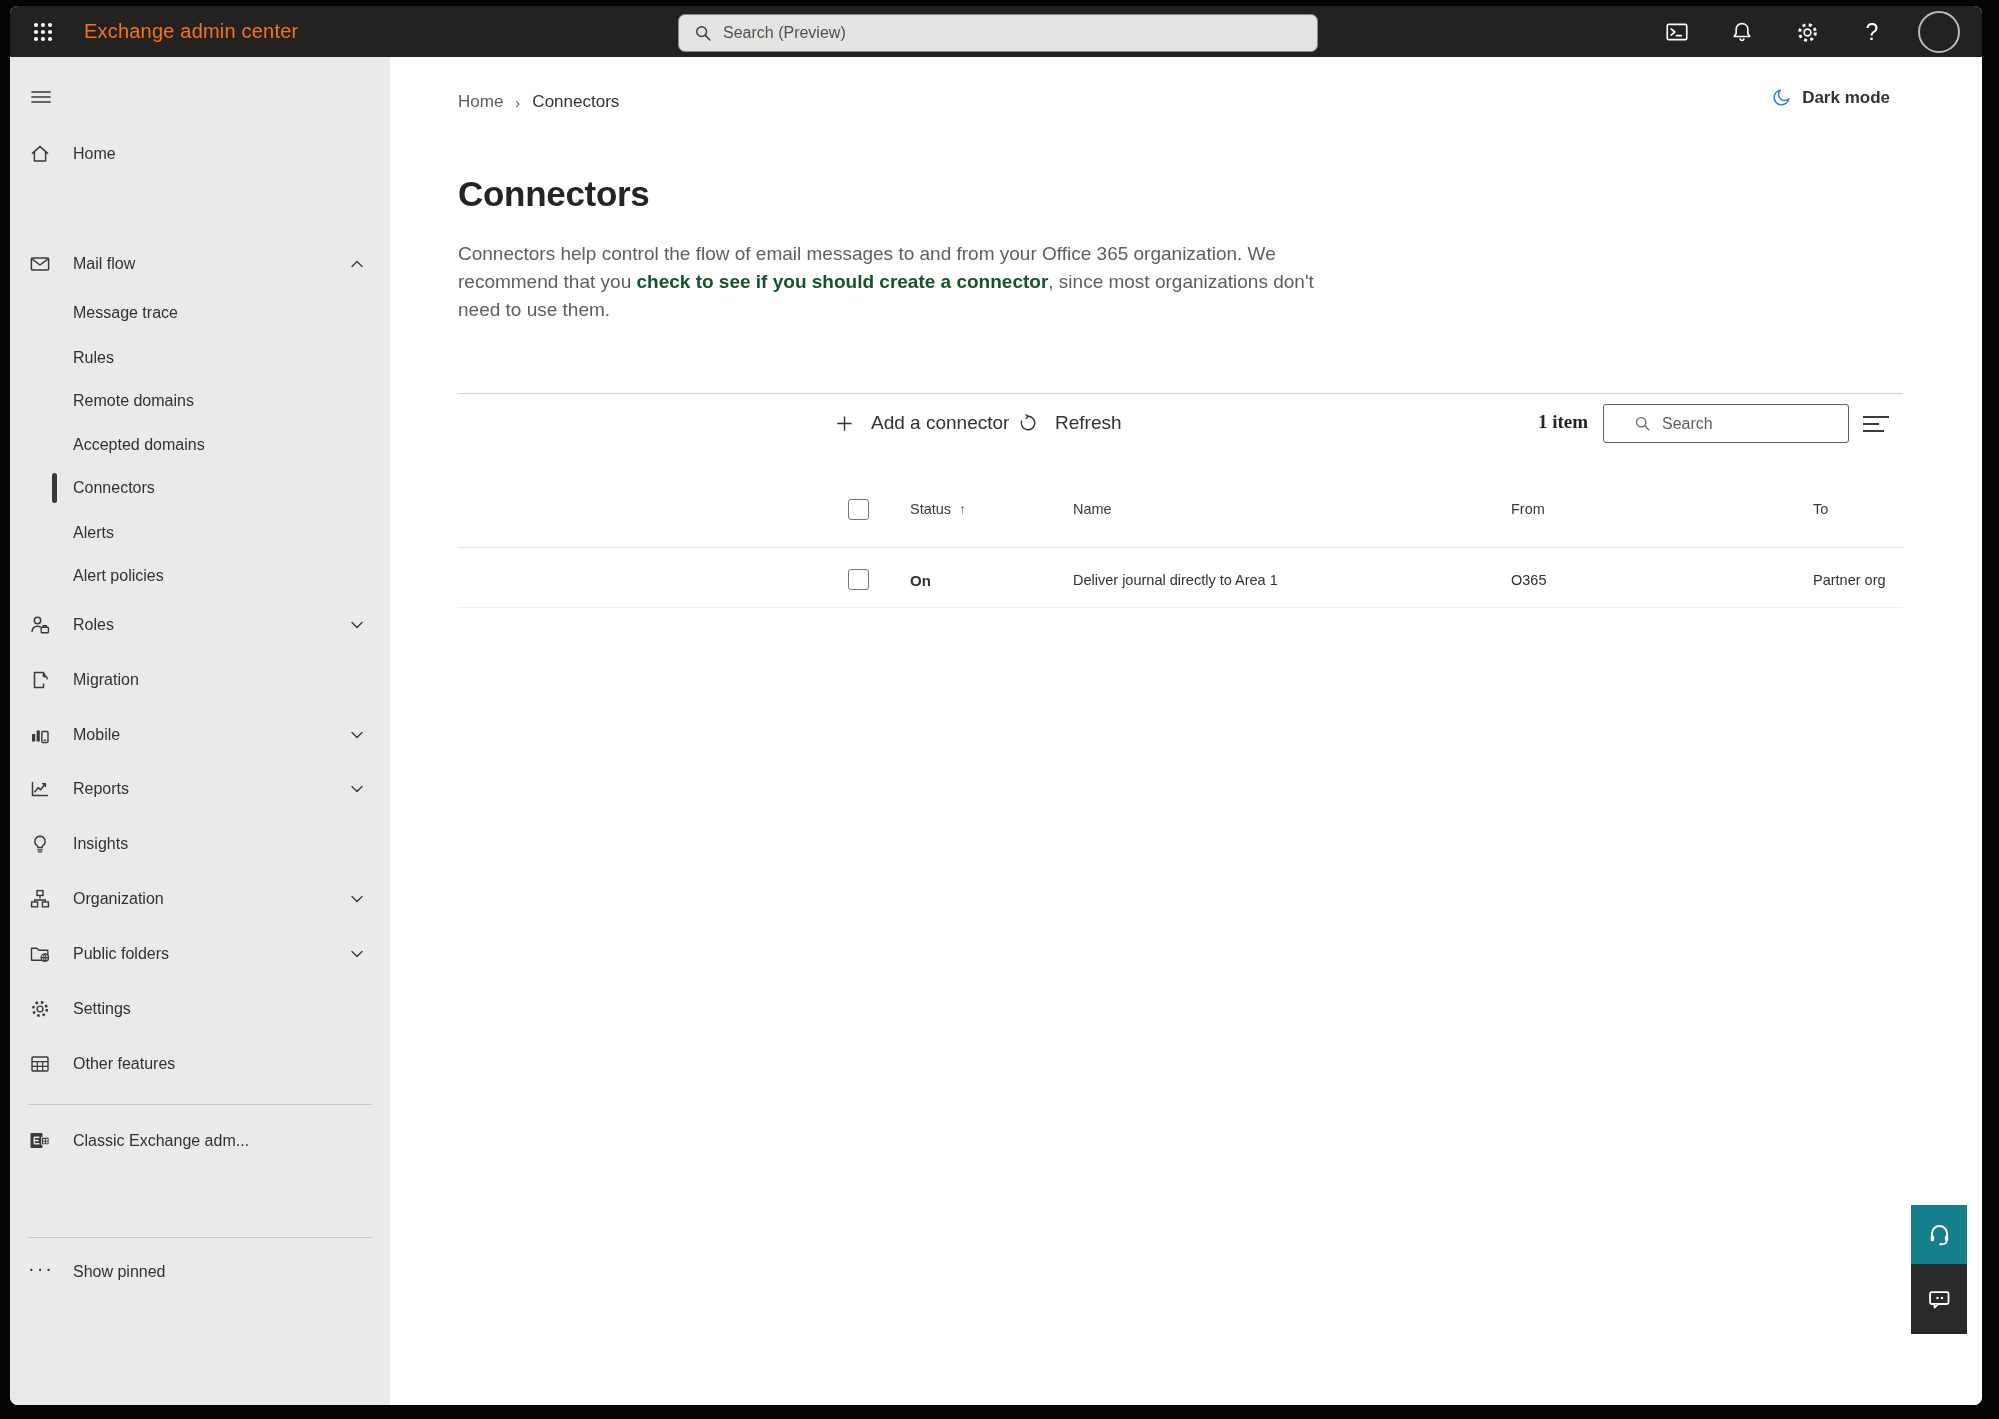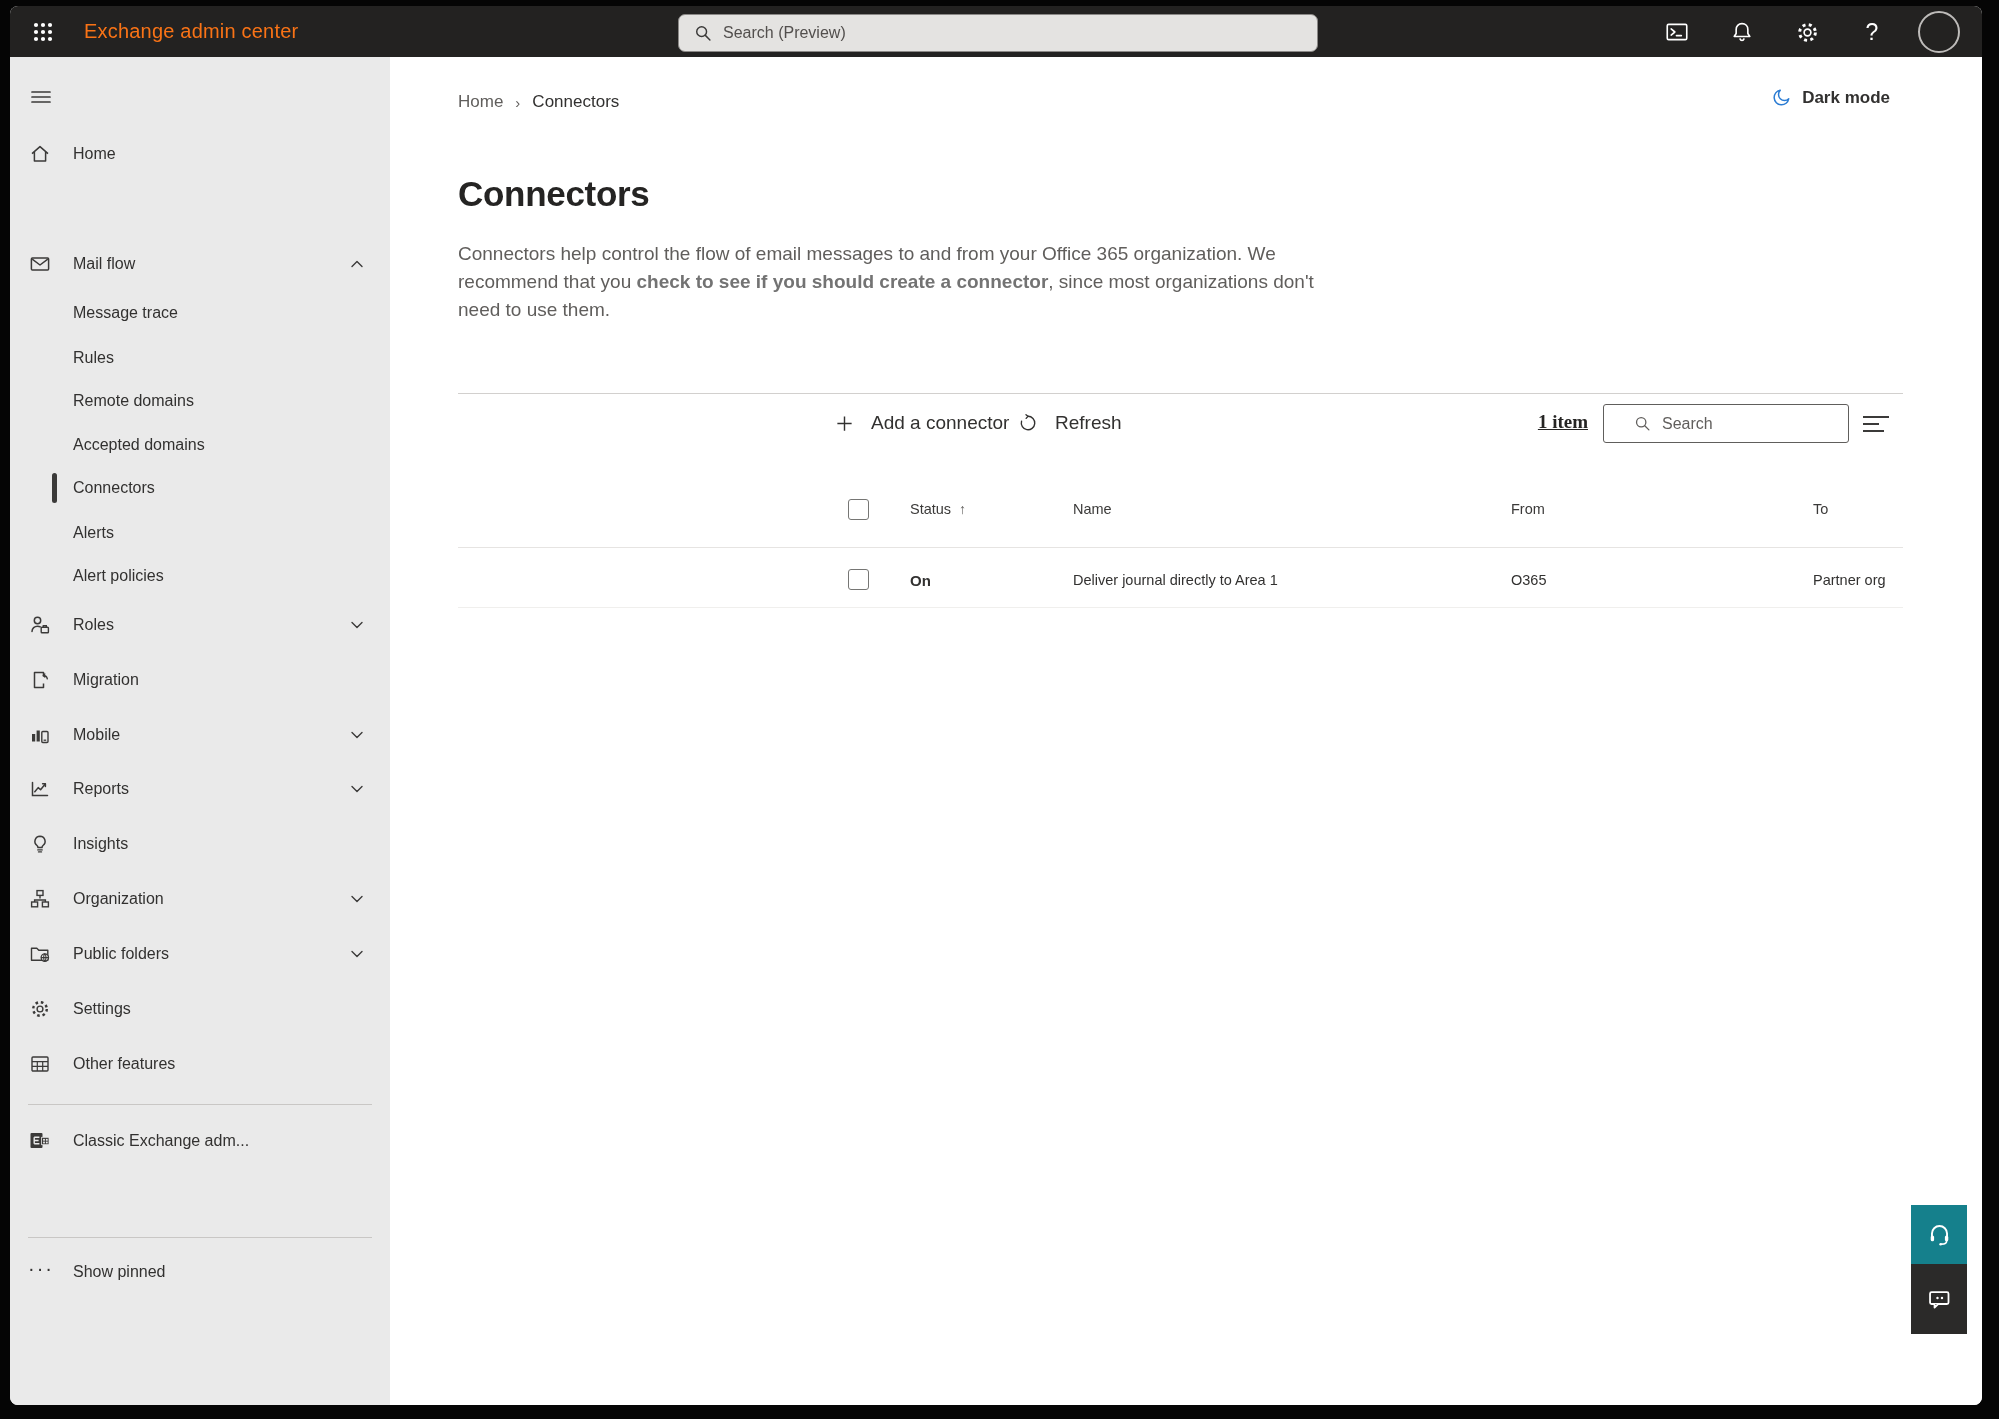--- a/index.html
+++ b/index.html
@@ -31,25 +31,25 @@
   
   .content { position:absolute; left:380px; top:51px; right:0; bottom:0; background:#ffffff; }
   .crumbs { position:absolute; left:68px; top:35px; font-size:17px; display:flex; gap:12px; align-items:center; }
   .crumb-home { color:#605e5c; cursor:pointer; }
   .crumb-sep { color:#605e5c; font-size:15px; }
   .crumb-cur { color:#323130; }
   .darkmode { position:absolute; right:92px; top:30px; display:flex; align-items:center; gap:10px; cursor:pointer;font-weight:bold; }
   .darkmode span { font-size:17px; color:#323130; }
   .page-title { position:absolute; left:68px; top:117px; font-size:35px; font-weight:700; color:#252423; letter-spacing:-.3px; }
   .desc { position:absolute; left:68px; top:183px; width:880px; font-size:19px; line-height:28px; color:#605e5c; }
-  .desc b { font-weight:600; color:#737373; }
+  .desc b { font-weight:600; color:#14532d; }
 
   .tool-divider { position:absolute; left:68px; top:336px; width:1445px; height:1px; background:#d2d0ce; }
   .toolbtn { position:absolute; top:346px; height:40px; display:flex; align-items:center; gap:17px; cursor:pointer; color:#323130; font-size:19px; }
-  .count { position:absolute; left:1100px; top:354px; width:98px; text-align:right; font-family:"Liberation Serif","DejaVu Serif",serif; font-weight:700; font-size:19px; color:#252423;text-decoration:underline; }
+  .count { position:absolute; left:1100px; top:354px; width:98px; text-align:right; font-family:"Liberation Serif","DejaVu Serif",serif; font-weight:700; font-size:19px; color:#252423; }
   .list-search { position:absolute; left:1213px; top:347px; width:246px; height:39px; border:1.5px solid #605e5c; border-radius:3px; background:#fff; display:flex; align-items:center; padding-left:29px; }
   .list-search input { border:none; outline:none; font-size:16px; color:#3b3a39; width:170px; background:transparent; font-family:inherit; }
   .list-search input::placeholder { color:#605e5c; opacity:1; }
   .filterbtn { position:absolute; left:1472px; top:355px; width:28px; height:24px; cursor:pointer; }
 
   .checkbox { position:absolute; width:21px; height:21px; border:1.6px solid #767674; border-radius:3px; background:#fff; cursor:pointer; }
   .thead { position:absolute; left:0; top:440px; width:100%; height:40px; }
   .thead .cell { position:absolute; top:0; height:24px; display:flex; align-items:center; font-size:14.5px; color:#3b3a39; cursor:pointer; }
   .sort-arrow { margin-left:8px; color:#605e5c; font-size:14px; }
   .hdr-divider { position:absolute; left:68px; top:490px; width:1445px; height:1px; background:#e6e4e2; }

